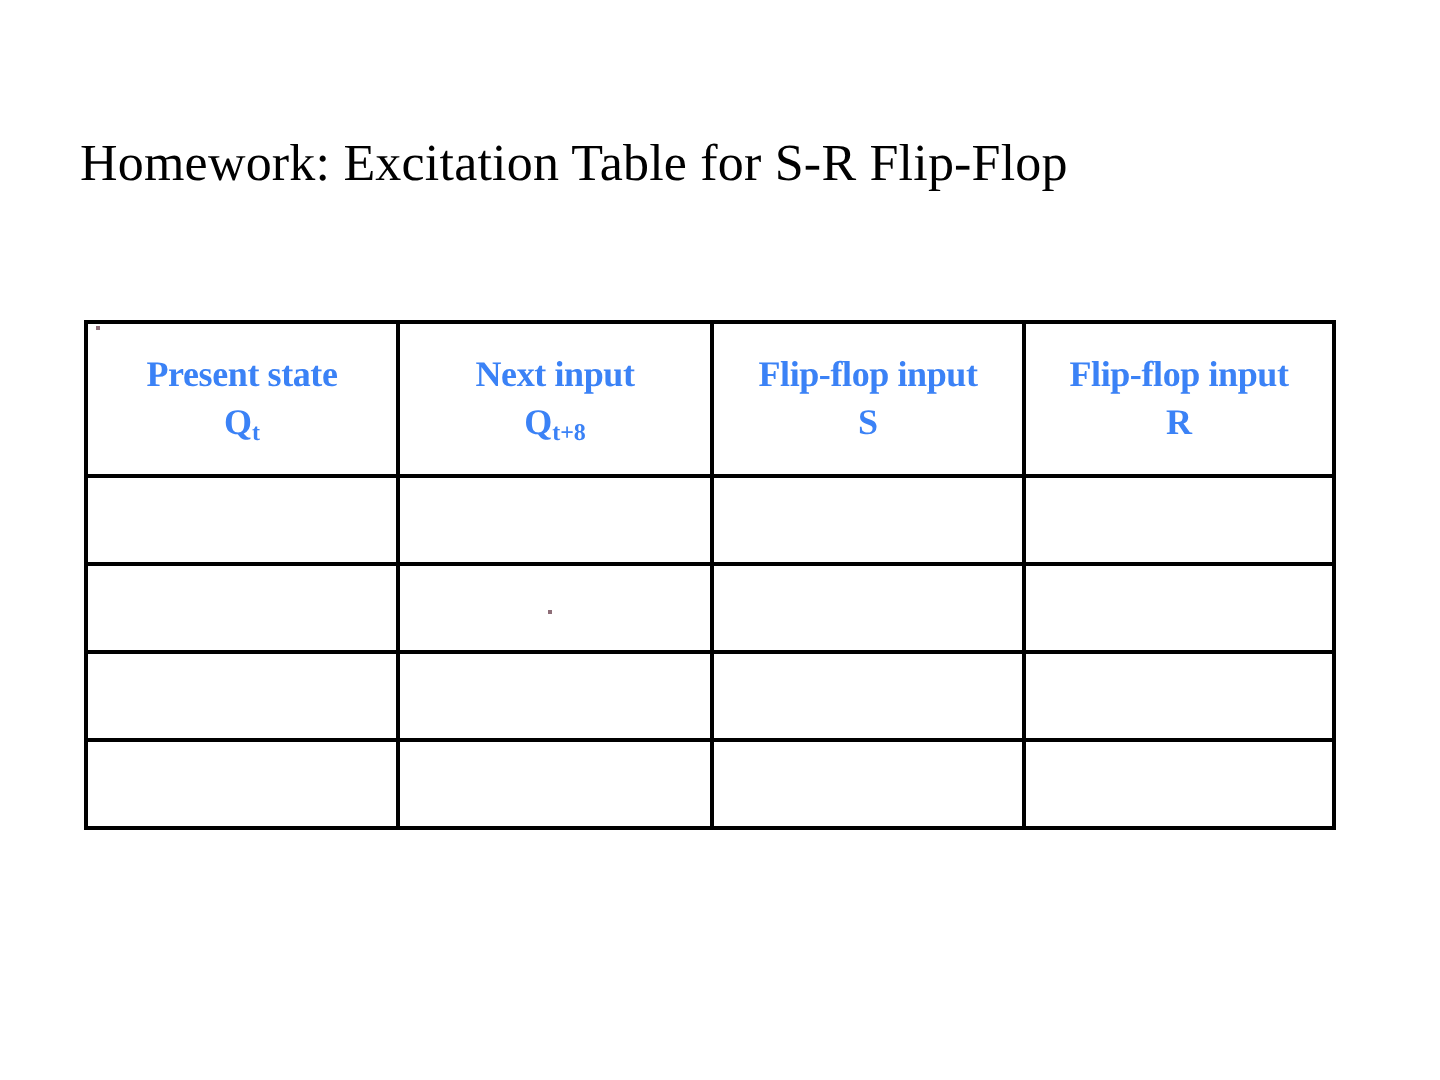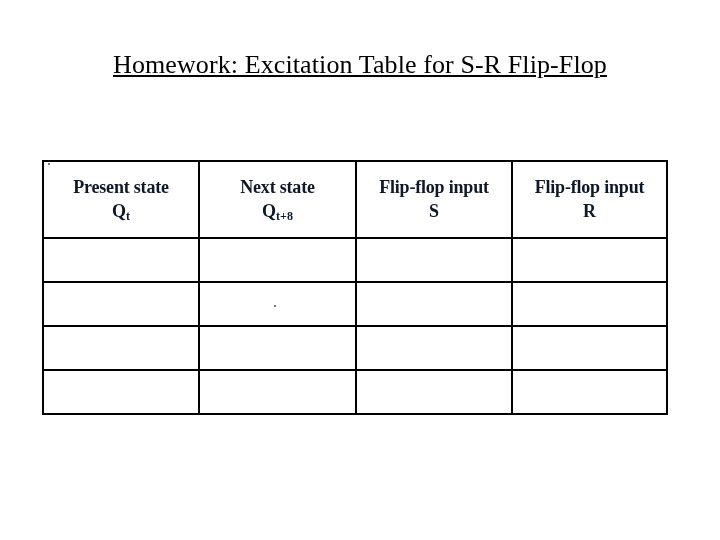--- a/index.html
+++ b/index.html
@@ -22,31 +22,29 @@
     top: 0;
     width: 720px;
     height: 540px;
     background: #ffffff;
   }
 
   
   #slide-title {
     position: absolute;
     left: 40px;
-    top: 50px;
+    top: 67px;
     width: 640px;
-    text-align: center;
     font-family: "Liberation Serif", "DejaVu Serif", serif;
     font-size: 26px;
     font-weight: normal;
     line-height: 30px;
     letter-spacing: 0.1px;
     white-space: nowrap;
     color: #000000;
-    text-decoration: underline;
   }
 
   
   #excitation-table {
     position: absolute;
     left: 42px;
     top: 160px;
     width: 624px;
     border-collapse: collapse;
     table-layout: fixed;
@@ -65,21 +63,21 @@
     vertical-align: middle;
     text-align: center;
   }
 
   .hdr-cell {
     height: 75px;
     font-family: "Liberation Serif", "DejaVu Serif", serif;
     font-size: 18px;
     font-weight: bold;
     line-height: 22px;
-    color: #0f172a;
+    color: #3b82f6;
   }
   .hdr-line1 {
     display: block;
     white-space: nowrap;
     letter-spacing: -0.2px;
   }
   .hdr-line2 {
     display: block;
     white-space: nowrap;
     margin-top: 2px;
@@ -121,21 +119,21 @@
         <col class="c3">
         <col class="c4">
     </colgroup>
     <thead>
       <tr>
         <th class="hdr-cell">
           <span class="hdr-line1">Present state</span>
           <span class="hdr-line2"><span>Q</span><span class="sub">t</span></span>
         </th>
         <th class="hdr-cell">
-          <span class="hdr-line1">Next state</span>
+          <span class="hdr-line1">Next input</span>
           <span class="hdr-line2"><span>Q</span><span class="sub">t+8</span></span>
         </th>
         <th class="hdr-cell">
           <span class="hdr-line1">Flip-flop input</span>
           <span class="hdr-line2"><span>S</span><span class="sub"></span></span>
         </th>
         <th class="hdr-cell">
           <span class="hdr-line1">Flip-flop input</span>
           <span class="hdr-line2"><span>R</span><span class="sub"></span></span>
         </th>

